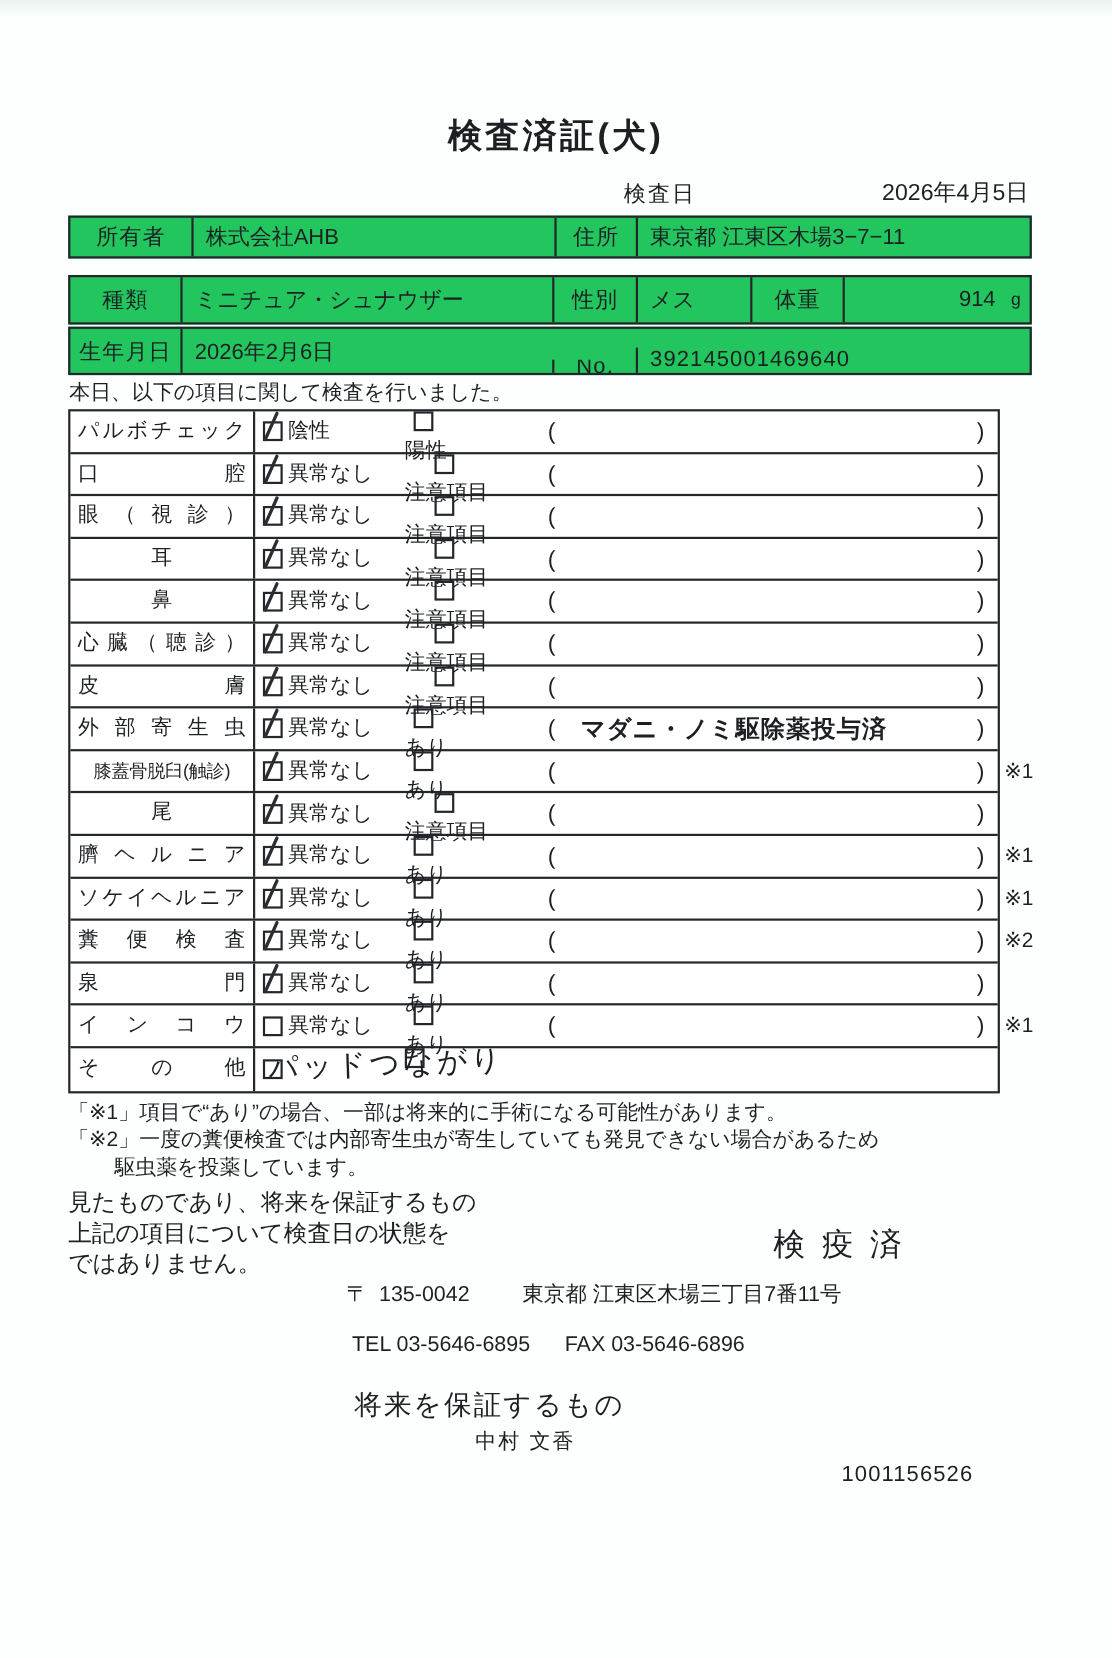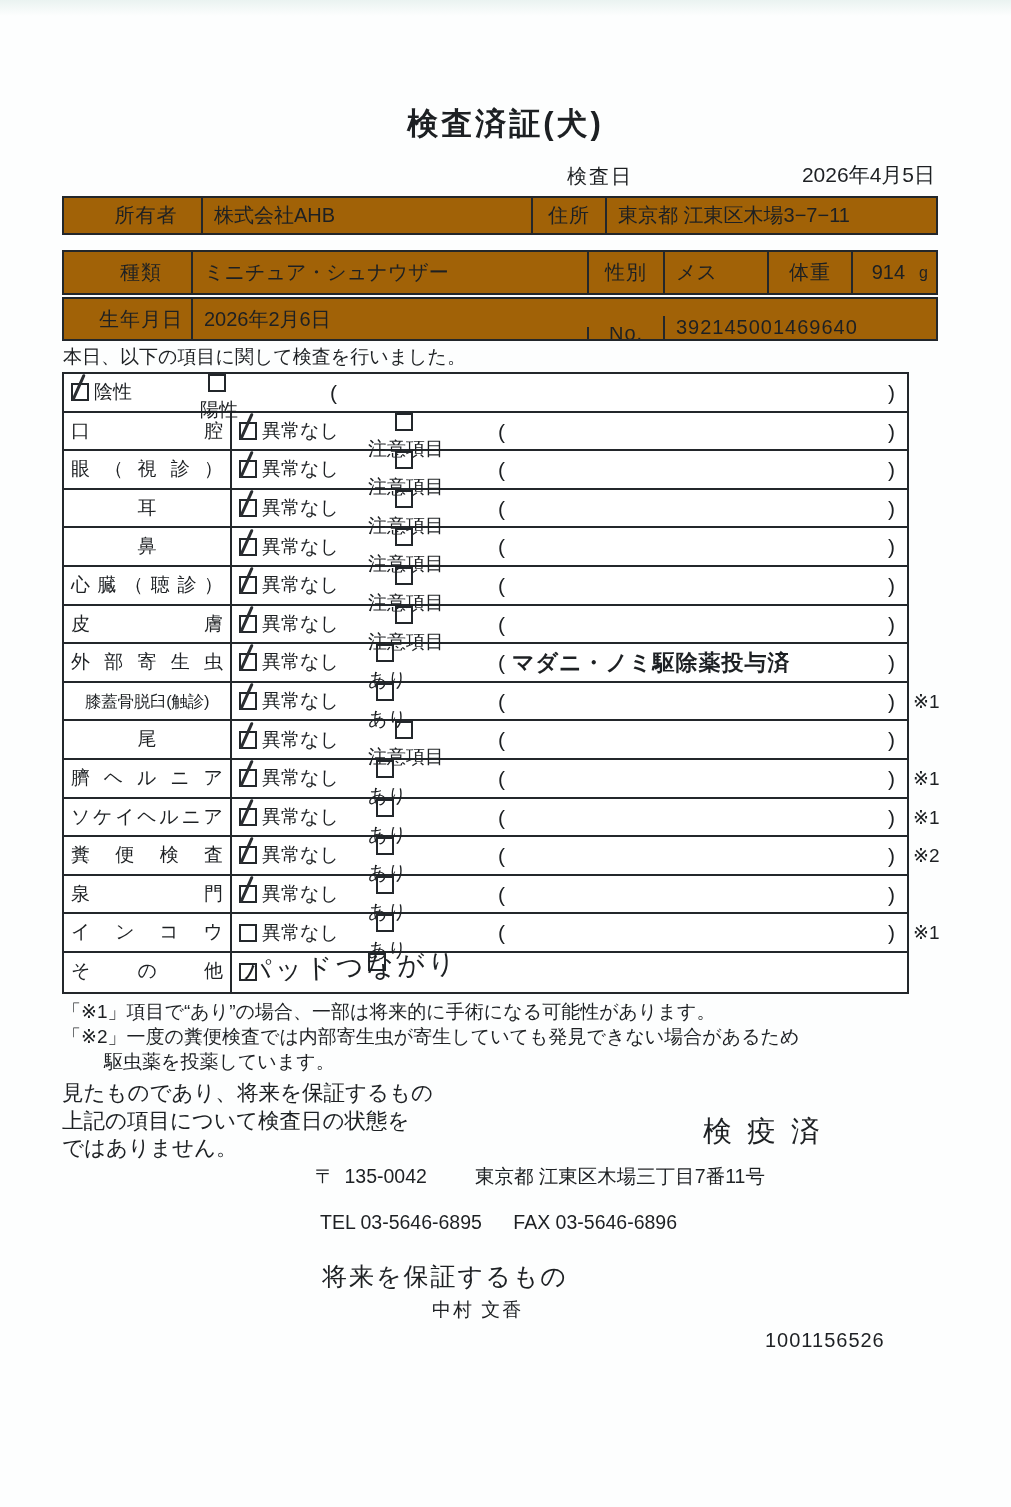--- a/index.html
+++ b/index.html
@@ -9,30 +9,30 @@
   }
   .scan-tint { position:absolute; top:0; left:0; right:0; height:16px;
     background:linear-gradient(180deg,#eaf3f1 0%,#fdfefe 100%); }
 
   .title { position:absolute; top:103px; left:0; right:0; text-align:center;
     font-size:31px; font-weight:600; letter-spacing:3px; }
 
   .date-label { position:absolute; left:567px; top:163px; font-size:20px; letter-spacing:2px; }
   .date-value { position:absolute; right:76px; top:161px; font-size:21px; }
 
-  .tbl { position:absolute; left:62px; display:flex; border:2px solid #23272b; box-sizing:border-box; background:#a16207;padding-left:27px; }
+  .tbl { position:absolute; left:62px; display:flex; border:2px solid #23272b; box-sizing:border-box; background:#22c55e; }
   .tbl .cell { display:flex; align-items:center; box-sizing:border-box; border-left:2px solid #23272b; overflow:hidden; }
   .tbl .cell:first-child { border-left:none; }
   .tbl .lbl { justify-content:center; font-size:20px; letter-spacing:1px; flex:none; }
   .tbl .val { padding-left:11px; font-size:20px; flex:none;text-align:right; }
   .owner-tbl { top:196px; width:876px; height:39px; }
   .info-r1 { top:250px; width:876px; height:45px; }
   .info-r2 { top:297px; width:876px; height:44px; }
   .w110{width:110px}.w330{width:330px}.w74{width:74px}.w100{width:100px}
-  .w338{width:396px}.w76{width:76px}.w102{width:104px}.w66{width:84px}
+  .w338{width:338px}.w76{width:76px}.w102{width:104px}.w66{width:84px}
   .flex1{flex:1 1 auto !important;}
   .weight-cell { justify-content:flex-end; padding-right:8px; }
   .weight-unit { font-size:16px; margin-left:14px; }
   .no-lbl { font-size:18px;margin-top:28px; }
   .no-val { font-size:22px; letter-spacing:1px;margin-top:17px; }
 
   .intro { position:absolute; left:63px; top:344px; font-size:19px; }
 
   .checklist { position:absolute; left:62px; top:372px; width:843px;
     border:2.5px solid #23272b; box-sizing:content-box; background:#fff; }
@@ -44,21 +44,21 @@
   .c-label.center { text-align:center; text-align-last:center; }
   .c-label.small { font-size:16.5px; letter-spacing:-0.5px; padding:0 21px; }
   .c-content { flex:1 1 auto; position:relative; font-size:19px; line-height:36px; }
   .opt { position:absolute; top:0; height:100%; display:flex; align-items:center; }
   .opt1 { left:7px; } .opt2 { left:136px;flex-direction:column; }
   .checkbox { width:14px; height:14px; border:2px solid #23272b; margin-right:5px; position:relative; flex:none; }
   .checkbox.checked::after { content:""; position:absolute; left:4px; top:-12px; width:2.5px; height:29px;
     background:#2a2d31; transform:rotate(24deg); border-radius:2px; }
   .paren-open  { position:absolute; left:266px; top:0; font-size:21px; line-height:37px; }
   .paren-close { position:absolute; right:12px; top:0; font-size:21px; line-height:37px; }
-  .paren-text  { position:absolute; left:280px; top:0; font-size:22px; font-weight:700; letter-spacing:1px; line-height:38px; white-space:nowrap; }
+  .paren-text  { position:absolute; left:296px; top:0; font-size:22px; font-weight:700; letter-spacing:1px; line-height:38px; white-space:nowrap; }
   .row-note { position:absolute; right:-54px; top:0; width:48px; font-size:19px; line-height:38px; }
   .handwriting { position:absolute; left:12px; top:-4px; font-size:27px; letter-spacing:3px;
     transform:rotate(-2deg); font-weight:500; white-space:nowrap; }
 
   .footnotes { position:absolute; left:62px; top:999px; font-size:19px; line-height:25px; }
   .fn-indent { padding-left:42px; }
 
   .disclaimer { position:absolute; left:62px; top:1080px; font-size:21.5px; line-height:27.5px; font-weight:500; }
 
   .stamp { position:absolute; left:703px; top:1112px; font-size:29px; letter-spacing:15px; white-space:nowrap; }
@@ -105,20 +105,21 @@
     <div class="cell lbl w100">生年月日</div>
     <div class="cell val w338">2026年2月6日</div>
     <div class="cell lbl w76 no-lbl">No.</div>
     <div class="cell val flex1 no-val">392145001469640</div>
   </div>
 
   <div class="intro">本日、以下の項目に関して検査を行いました。</div>
 
   <div class="checklist">
       <div class="c-row">
+      <div class="c-label justify">パルボチェック</div>
       <div class="c-content">
         <span class="opt opt1">
           <span class="checkbox checked"></span>
           <span>陰性</span>
         </span>
         <span class="opt opt2">
           <span class="checkbox"></span>
           <span>陽性</span>
         </span>
         <span class="paren-open">(</span>

